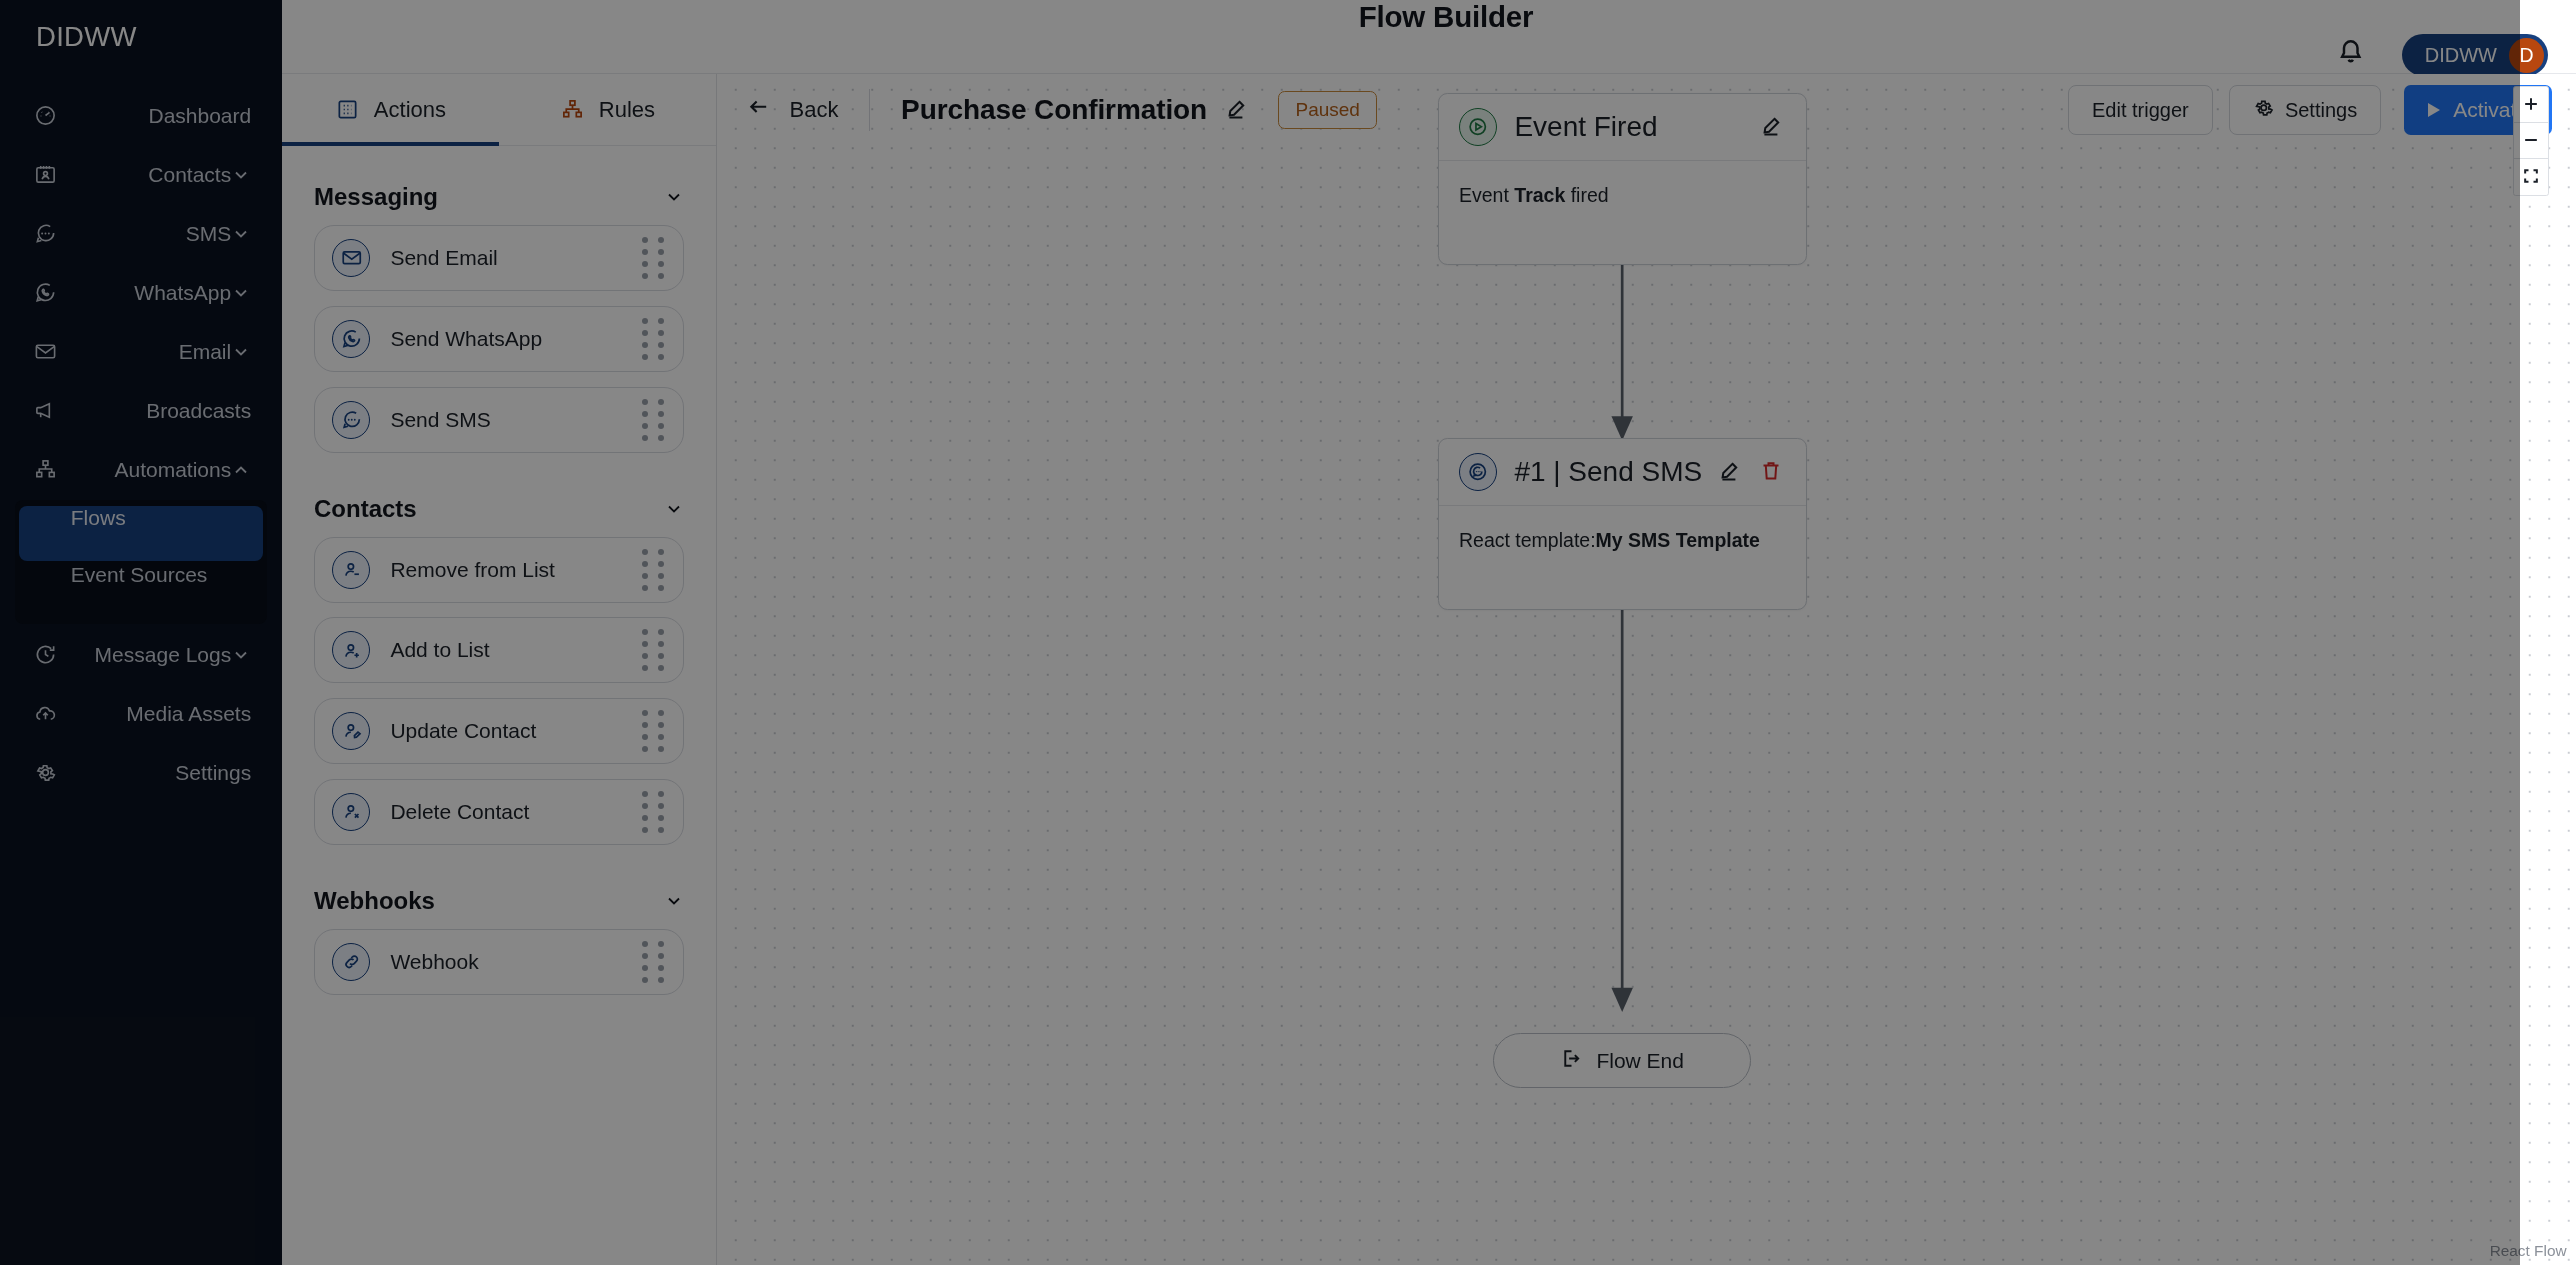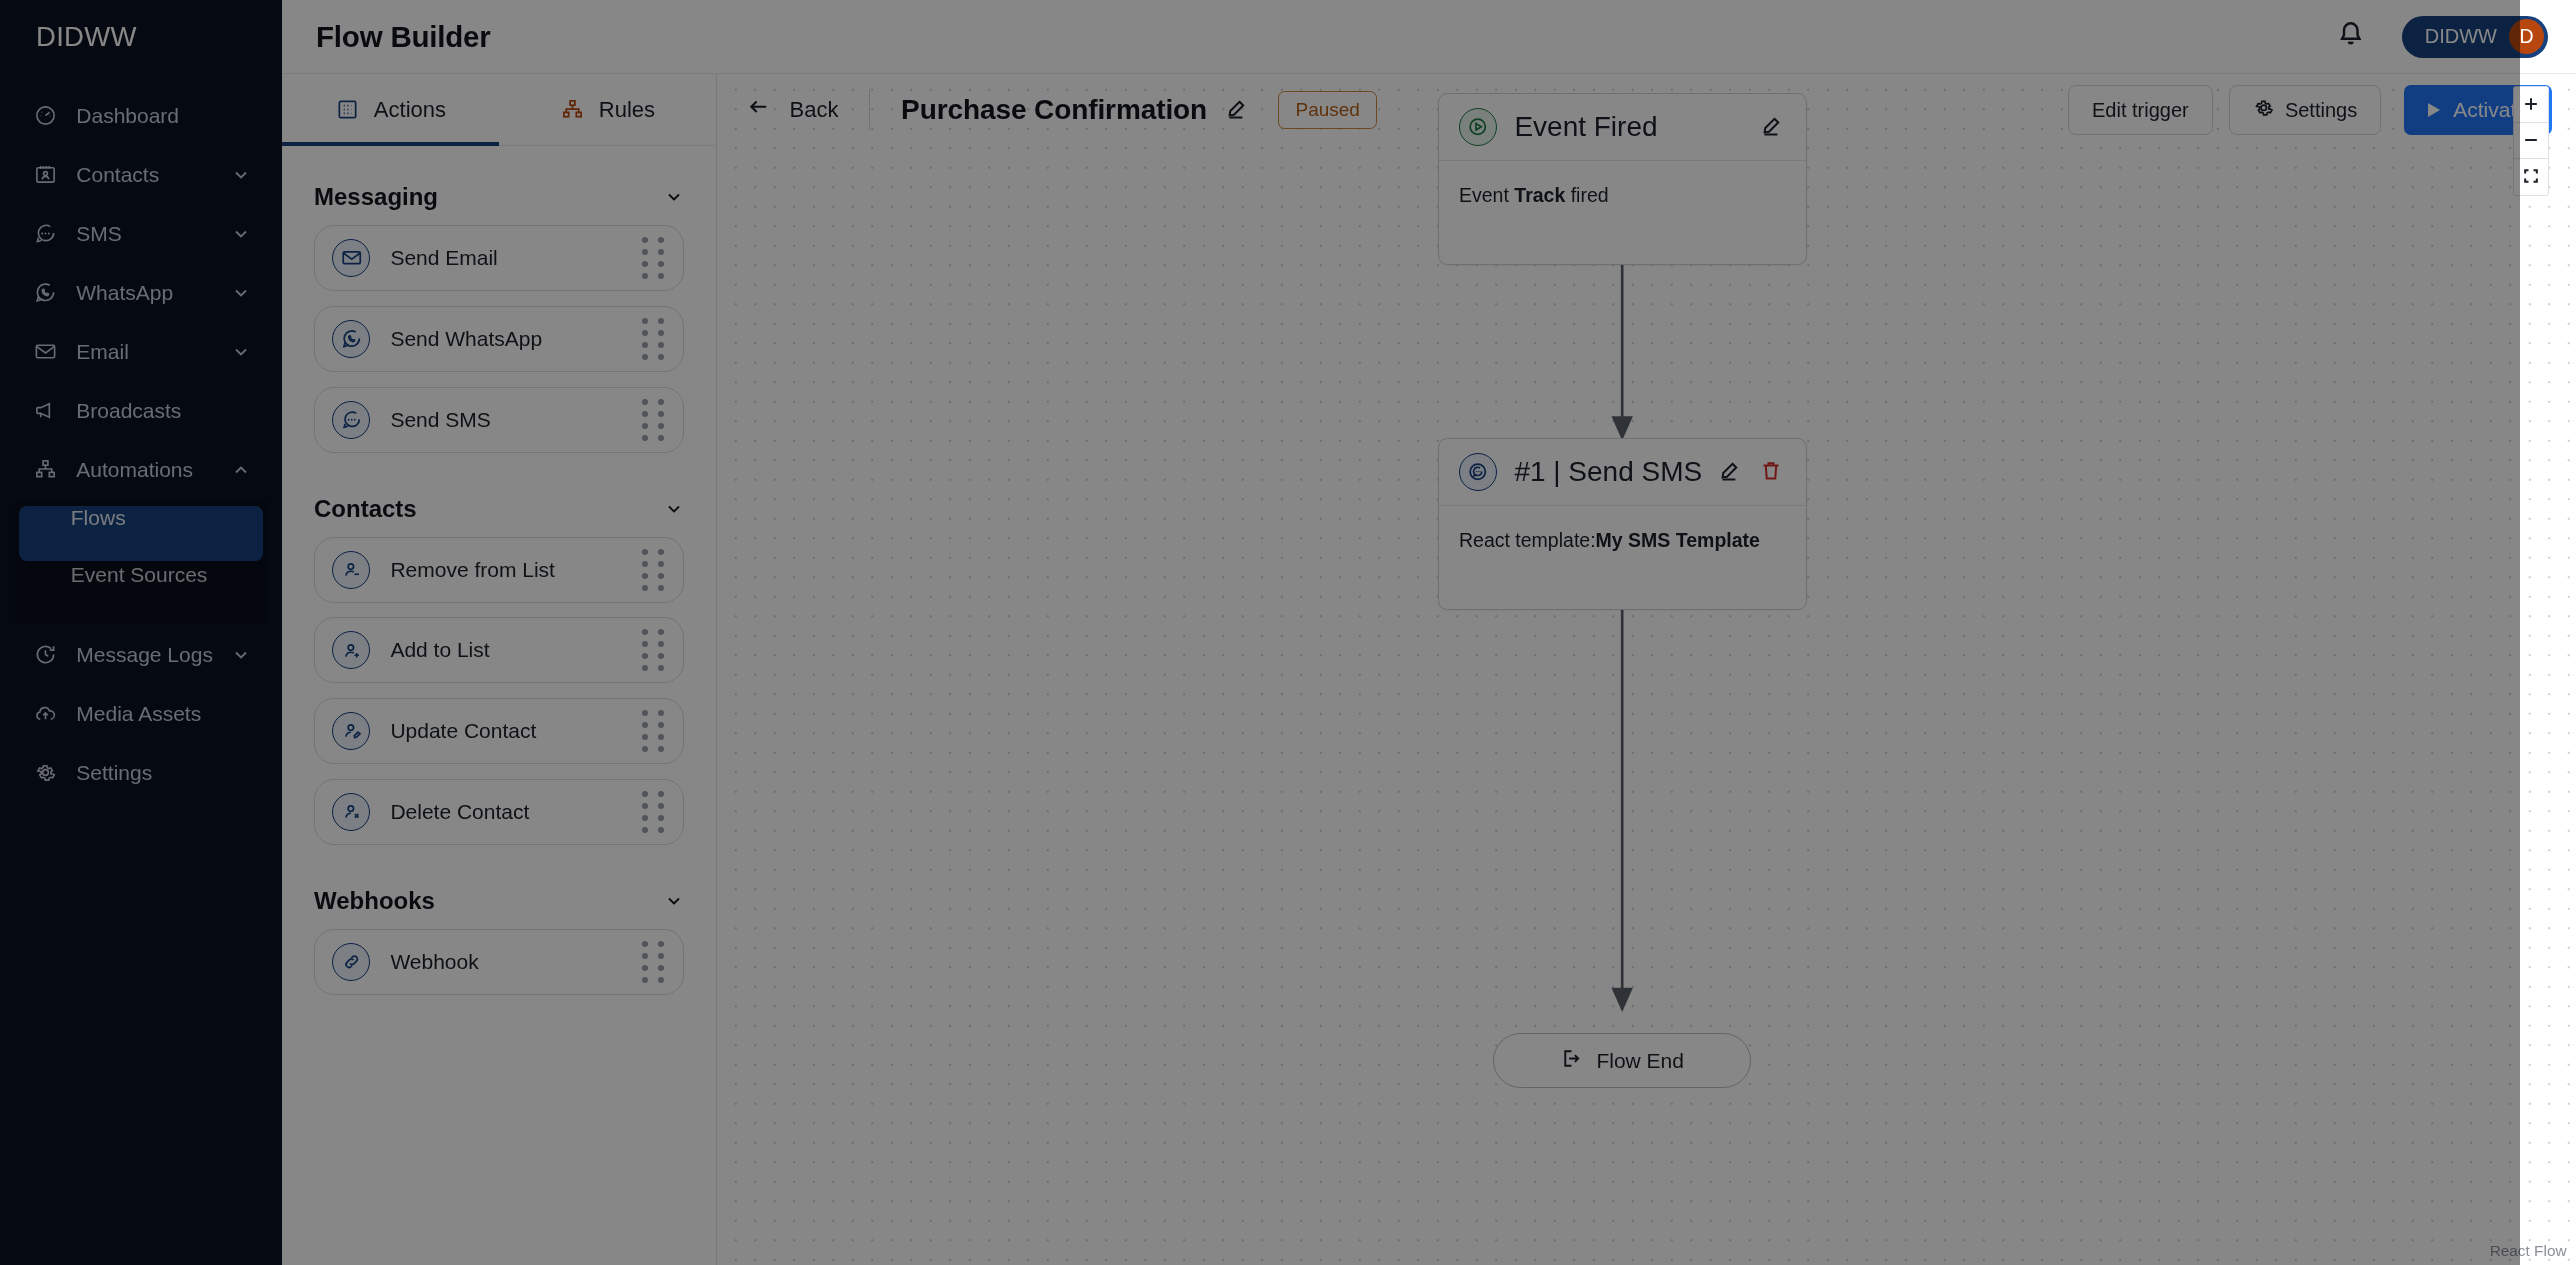--- a/index.html
+++ b/index.html
@@ -39,38 +39,38 @@
     height: 59px; padding: 0 16px;
     border-radius: 8px; cursor: pointer;
     color: #c7ccd6;
   }
   .nav-item .ico {
     width: 29.5px; height: 29.5px; margin-right: 16px;
     display: flex; align-items: center; justify-content: center;
     flex: 0 0 29.5px;
   }
   .nav-item .ico svg { width: 23px; height: 23px; stroke: #c7ccd6; fill: none; stroke-width: 1.7; }
-  .nav-label { font-size: 21px; flex: 1 1 auto; white-space: nowrap; }
+  .nav-label { font-size: 21px; flex: 1 1 auto; white-space: nowrap; text-align: right; }
   .chev { width: 20px; height: 20px; flex: 0 0 20px; }
   .chev svg { width: 20px; height: 20px; stroke: #c7ccd6; fill: none; stroke-width: 2.2; }
   .sub-group { background: #080e19; border-radius: 8px; padding: 2.7px 0 2.7px 0; margin: 1.3px 0; }
   .sub-item {
     display: flex; 
     height: 55px; margin: 2.7px 4px;
     padding-left: 52px; border-radius: 8px;
     font-size: 21px; color: #c7ccd6; cursor: pointer;
   }
   .sub-item.active { background: #17407f; color: #e6eaf2; }
 
   
   #header {
     position: absolute; left: 282px; top: 0;
     width: 2294px; height: 74px;
     background: #ffffff; border-bottom: 0.7px solid #e6e8ec;
-    display: flex; align-items: center;
+    display: flex; align-items: center; flex-direction: column;
   }
   #page-title {
     margin-left: 34px; font-size: 29.5px; font-weight: 700; color: #12161d;
     letter-spacing: -0.2px;
   }
   .header-right { margin-left: auto; display: flex; align-items: center; padding-right: 28px; }
   .bell { width: 36px; height: 36px; margin-right: 29.5px; cursor: pointer; }
   .bell svg { width: 29.5px; height: 29.5px; stroke: #1b2028; fill: none; stroke-width: 2; }
   .user-pill {
     display: flex; align-items: center;

